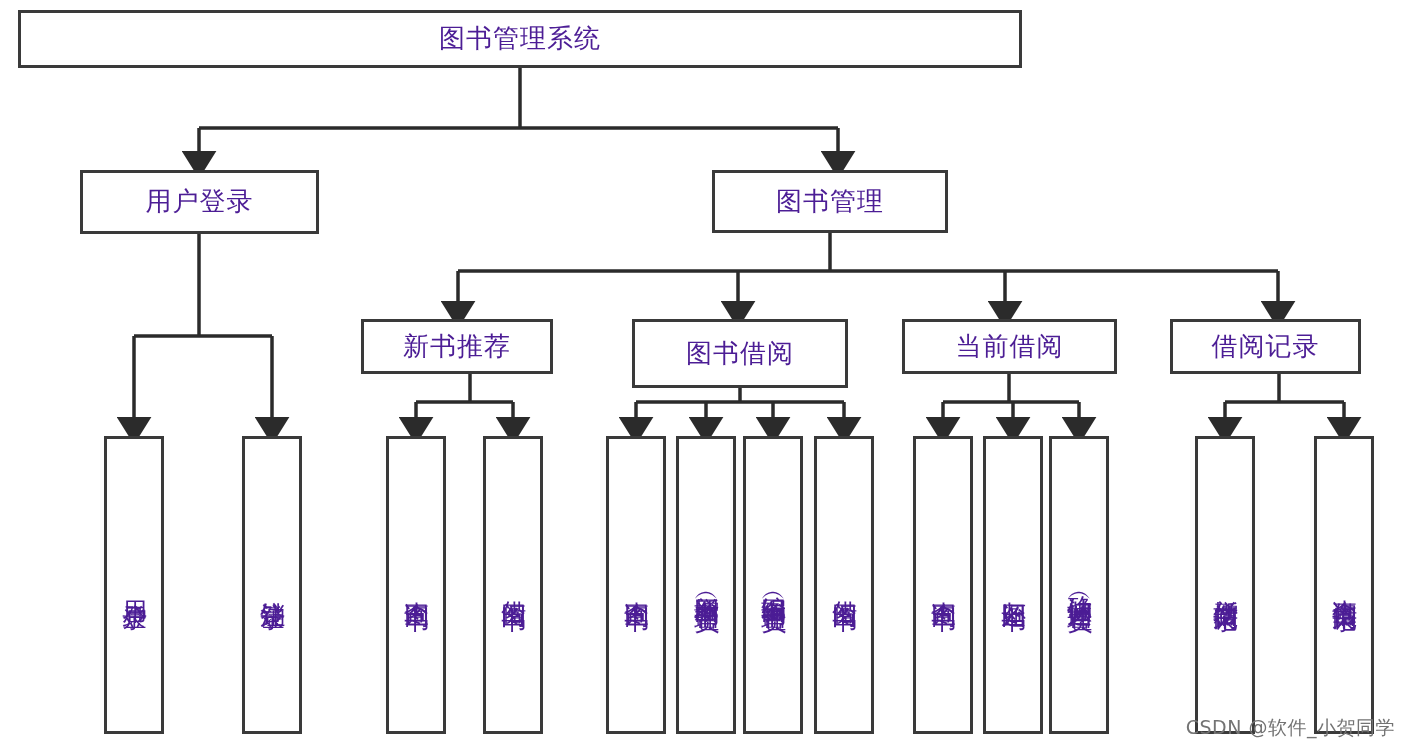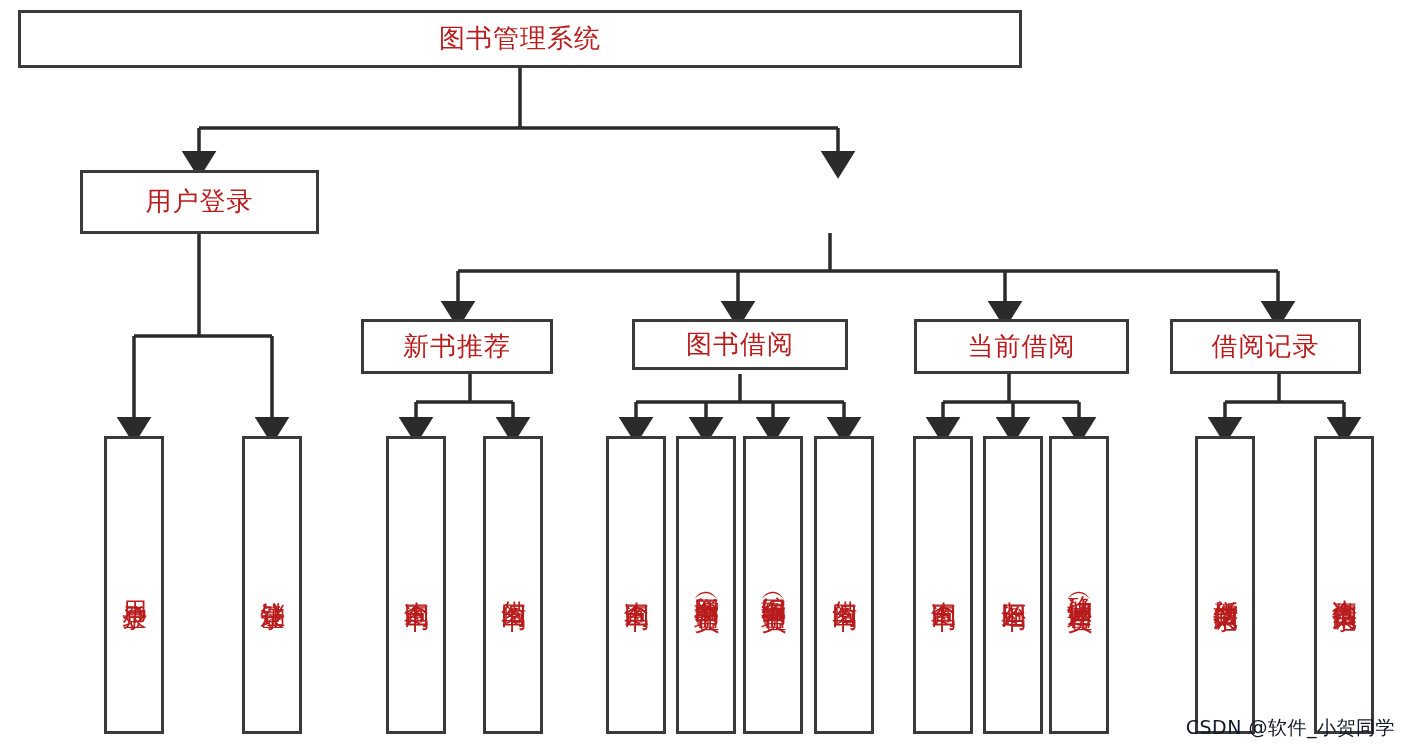--- a/index.html
+++ b/index.html
@@ -28,21 +28,21 @@
     color: #2b2b2b;
   }
   .node.level-root {
     border-width: 3px;
   }
   .node-label {
     font-size: 26px;
     line-height: 1.15;
     letter-spacing: 1px;
     white-space: nowrap;
-    color: #b91c1c;
+    color: #4c1d95;
   }
   .node.leaf {
     align-items: center;
     justify-content: center;
     padding: 4px 0;
     border-width: 3px;
   }
   .node.leaf .node-label {
     writing-mode: vertical-rl;
     text-orientation: upright;
@@ -58,21 +58,21 @@
     top: 0;
     width: 1405px;
     height: 747px;
     pointer-events: none;
   }
   .watermark {
     position: absolute;
     right: 10px;
     bottom: 6px;
     font-size: 19px;
-    color: #0f172a;
+    color: #737373;
     letter-spacing: 0.5px;
     white-space: nowrap;
   }
 </style>
 </head>
 <body>
 
 <div id="canvas">
 
   <svg class="edges" viewBox="0 0 1405 747" xmlns="http://www.w3.org/2000/svg">
@@ -125,28 +125,31 @@
     </g>
   </svg>
 
   <div class="node level-root" style="left:18px; top:10px; width:1004px; height:58px;">
     <span class="node-label">图书管理系统</span>
   </div>
 
   <div class="node" style="left:80px; top:170px; width:239px; height:64px;">
     <span class="node-label">用户登录</span>
   </div>
+  <div class="node" style="left:712px; top:170px; width:236px; height:63px;">
+    <span class="node-label">图书管理</span>
+  </div>
 
   <div class="node" style="left:361px; top:319px; width:192px; height:55px;">
     <span class="node-label">新书推荐</span>
   </div>
-  <div class="node" style="left:632px; top:319px; width:216px; height:51px;">
+  <div class="node" style="left:632px; top:319px; width:216px; height:69px;">
     <span class="node-label">图书借阅</span>
   </div>
-  <div class="node" style="left:902px; top:319px; width:215px; height:55px;margin-left:12px;">
+  <div class="node" style="left:902px; top:319px; width:215px; height:55px;">
     <span class="node-label">当前借阅</span>
   </div>
   <div class="node" style="left:1170px; top:319px; width:191px; height:55px;">
     <span class="node-label">借阅记录</span>
   </div>
 
   <div class="node leaf" style="left:104px; top:436px; width:60px; height:298px;">
     <span class="node-label">用户登录</span>
   </div>
   <div class="node leaf" style="left:242px; top:436px; width:60px; height:298px;">

